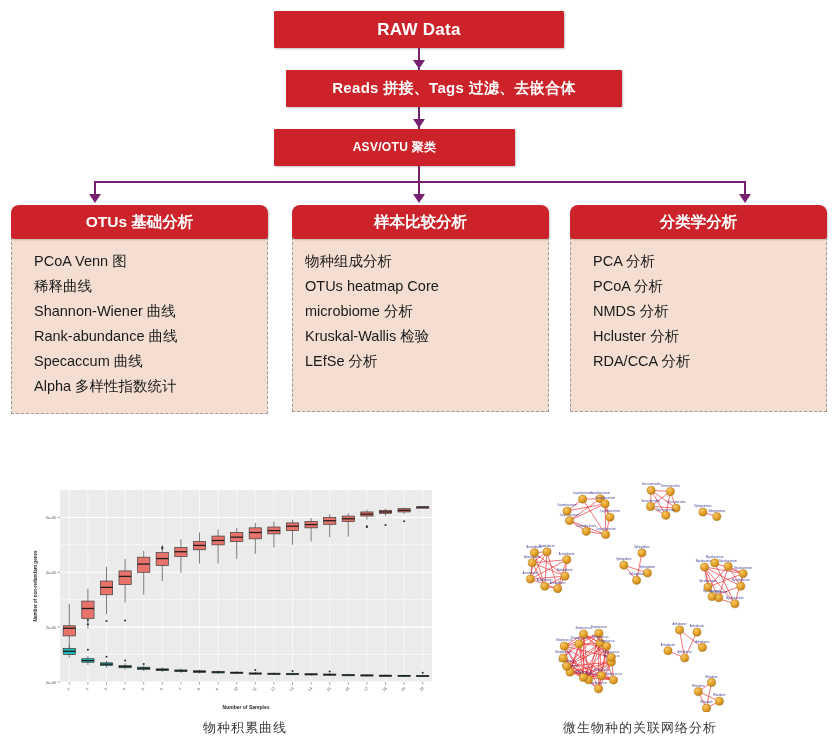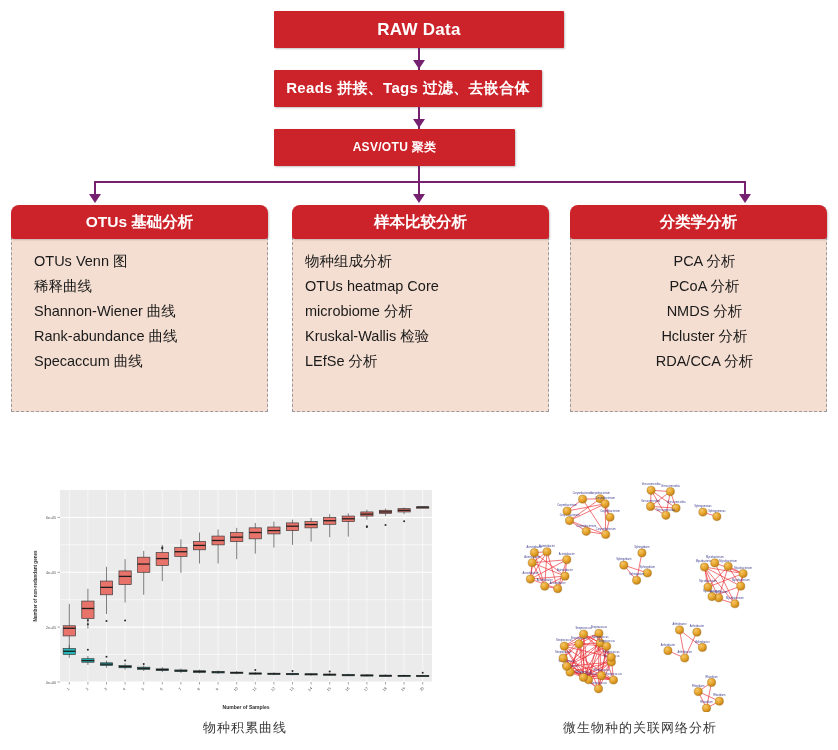--- a/index.html
+++ b/index.html
@@ -27,21 +27,21 @@
     border-radius: 1px;
     color: #ffffff;
     font-weight: bold;
     display: flex;
     align-items: center;
     justify-content: center;
     letter-spacing: .3px;
     box-shadow: 1px 1px 2px rgba(120,120,120,.45);
   }
   #pill-raw      { left: 274px; top: 11px;  width: 290px; height: 37px; font-size: 17px; }
-  #pill-reads    { left: 274px; top: 70px;  width: 268px; height: 37px; font-size: 15px; }
+  #pill-reads    { left: 286px; top: 70px;  width: 336px; height: 37px; font-size: 15px; }
   #pill-asv      { left: 274px; top: 129px; width: 241px; height: 37px; font-size: 12px; }
 
   
   .conn {
     position: absolute;
     background: #76216f;
   }
   .v1 { left: 418px; top: 48px;  width: 2px; height: 22px; }
   .v2 { left: 418px; top: 107px; width: 2px; height: 22px; }
   .v3 { left: 418px; top: 166px; width: 2px; height: 16px; }
@@ -64,21 +64,21 @@
   .ah-r  { left: 739px; top: 194px; }
 
   
   .col {
     position: absolute;
     top: 205px;
     width: 257px;
   }
   #col-1 { left: 11px; border-radius: 31px; }
   #col-2 { left: 292px; }
-  #col-3 { left: 570px; text-align: center; }
+  #col-3 { left: 570px; }
   .col-head {
     background: #cc2229;
     border-radius: 8px 8px 3px 3px;
     color: #fff;
     font-weight: bold;
     font-size: 15.5px;
     height: 34px;
     display: flex;
     align-items: center;
     justify-content: center;
@@ -169,25 +169,26 @@
   <div class="conn drop drop-r"></div>
   <div class="arrow-head ah-l"></div>
   <div class="arrow-head ah-c"></div>
   <div class="arrow-head ah-r"></div>
 </div>
 
 <div class="col" id="col-1">
   <div class="col-head">OTUs 基础分析</div>
   <div class="col-body">
     <ul>
-      <li>OTUs Venn 图</li>
+      <li>PCoA Venn 图</li>
       <li>稀释曲线</li>
       <li>Shannon-Wiener 曲线</li>
       <li>Rank-abundance 曲线</li>
       <li>Specaccum 曲线</li>
+      <li>Alpha 多样性指数统计</li>
     </ul>
   </div>
 </div>
 
 <div class="col" id="col-2">
   <div class="col-head">样本比较分析</div>
   <div class="col-body">
     <ul>
       <li>物种组成分析</li>
       <li>OTUs heatmap Core</li>

